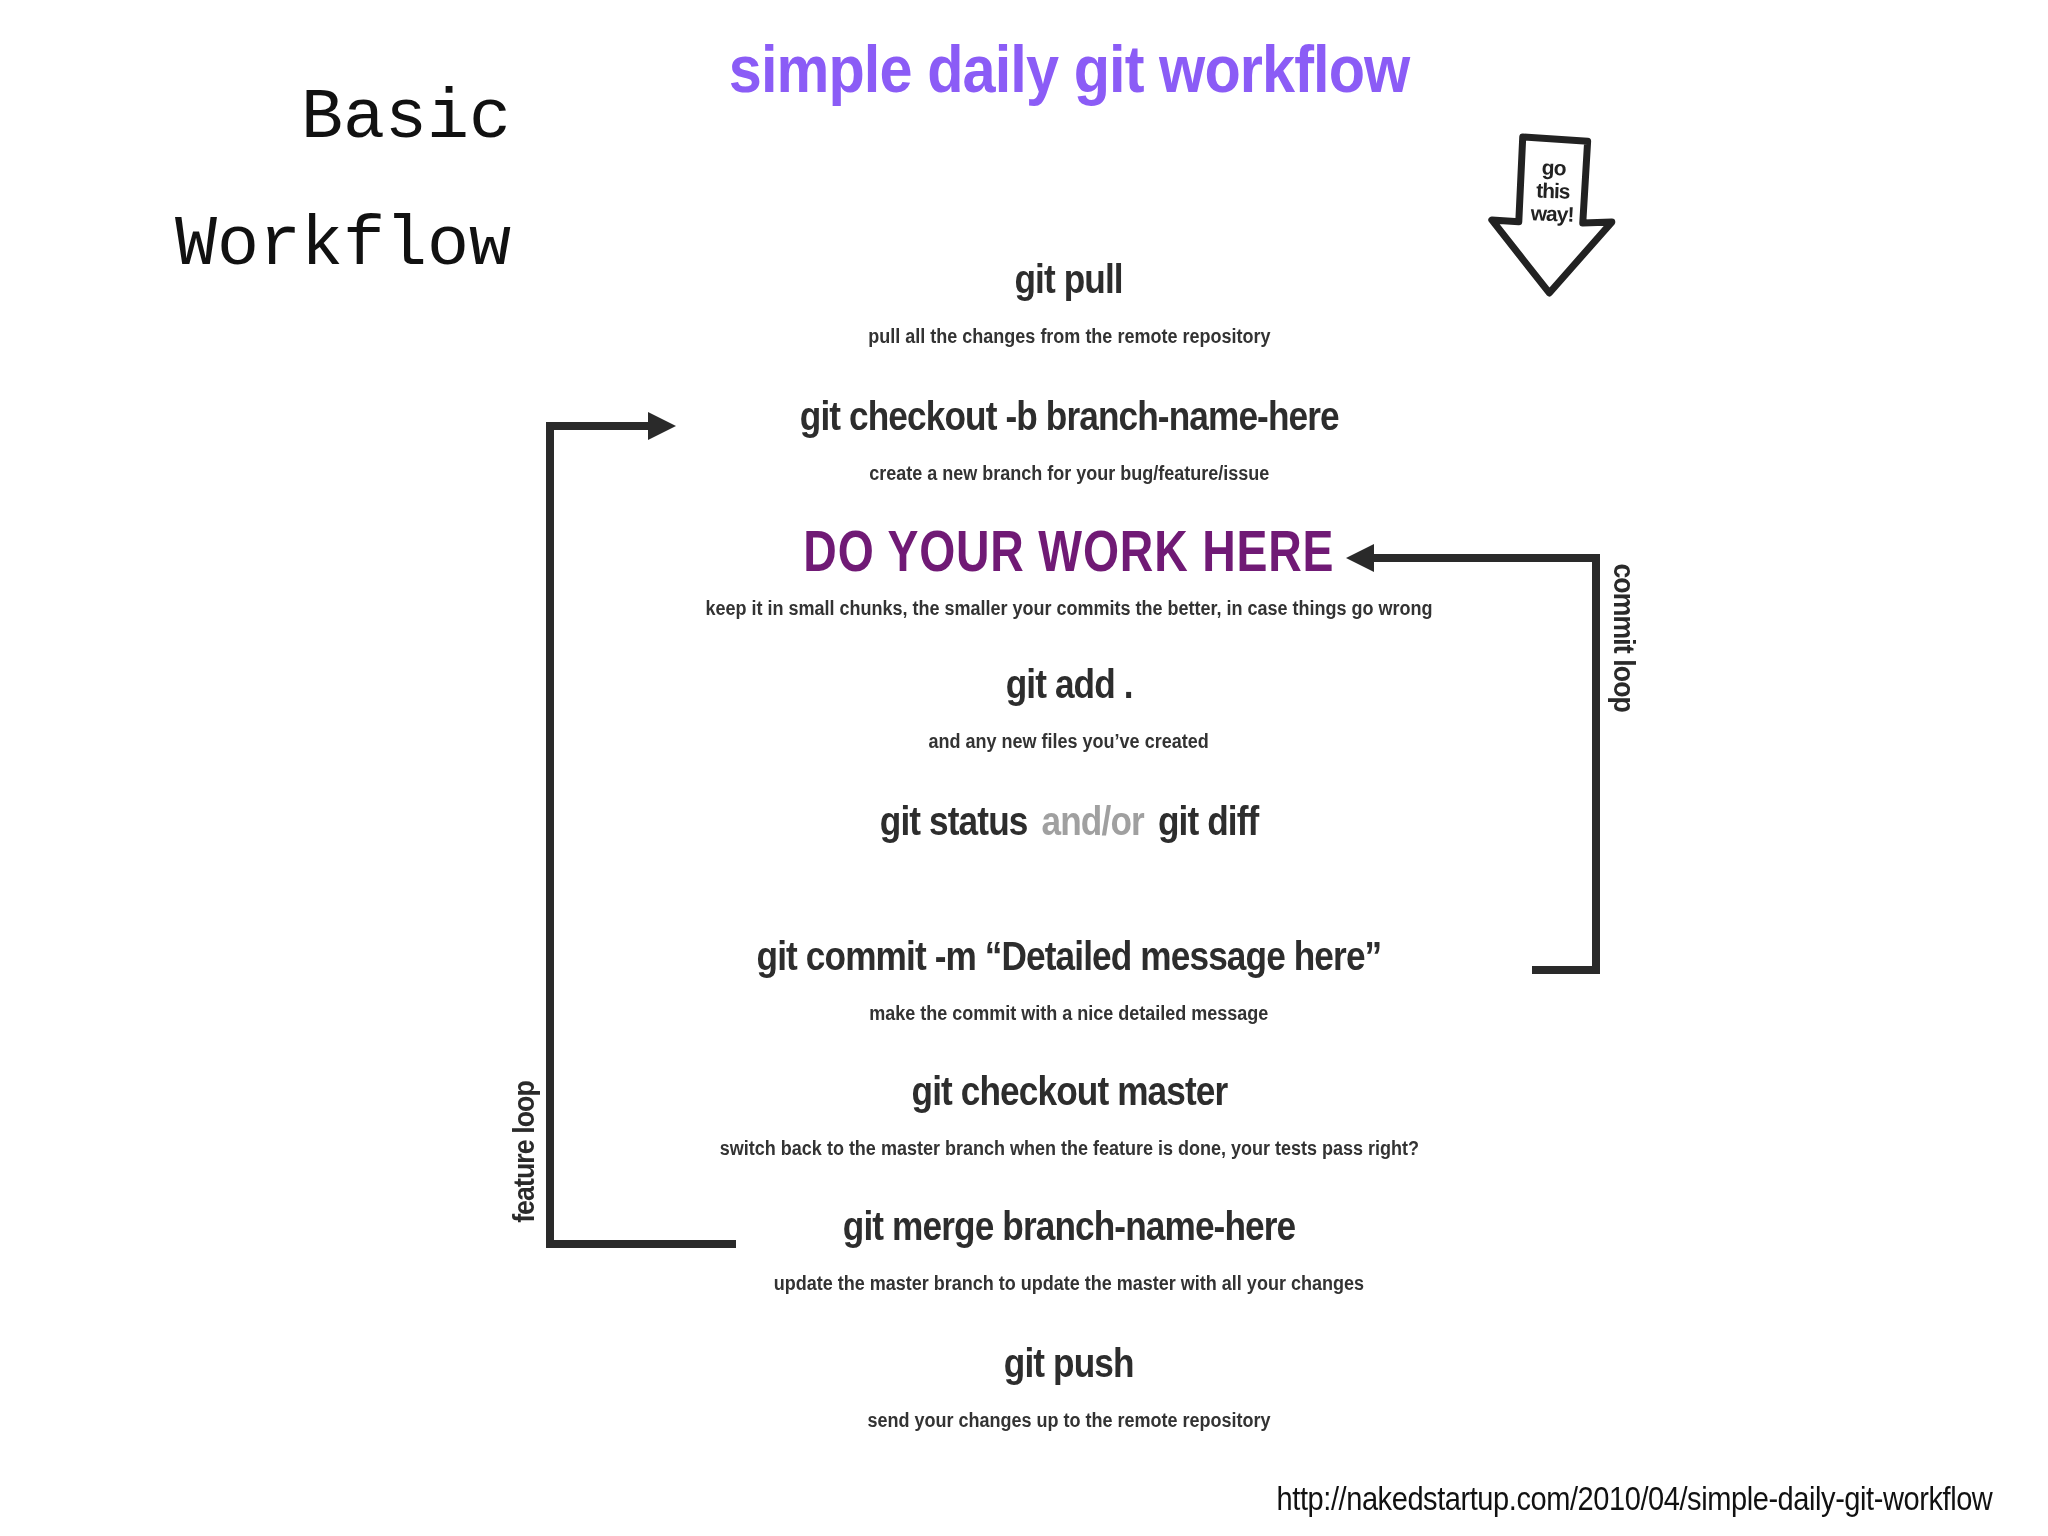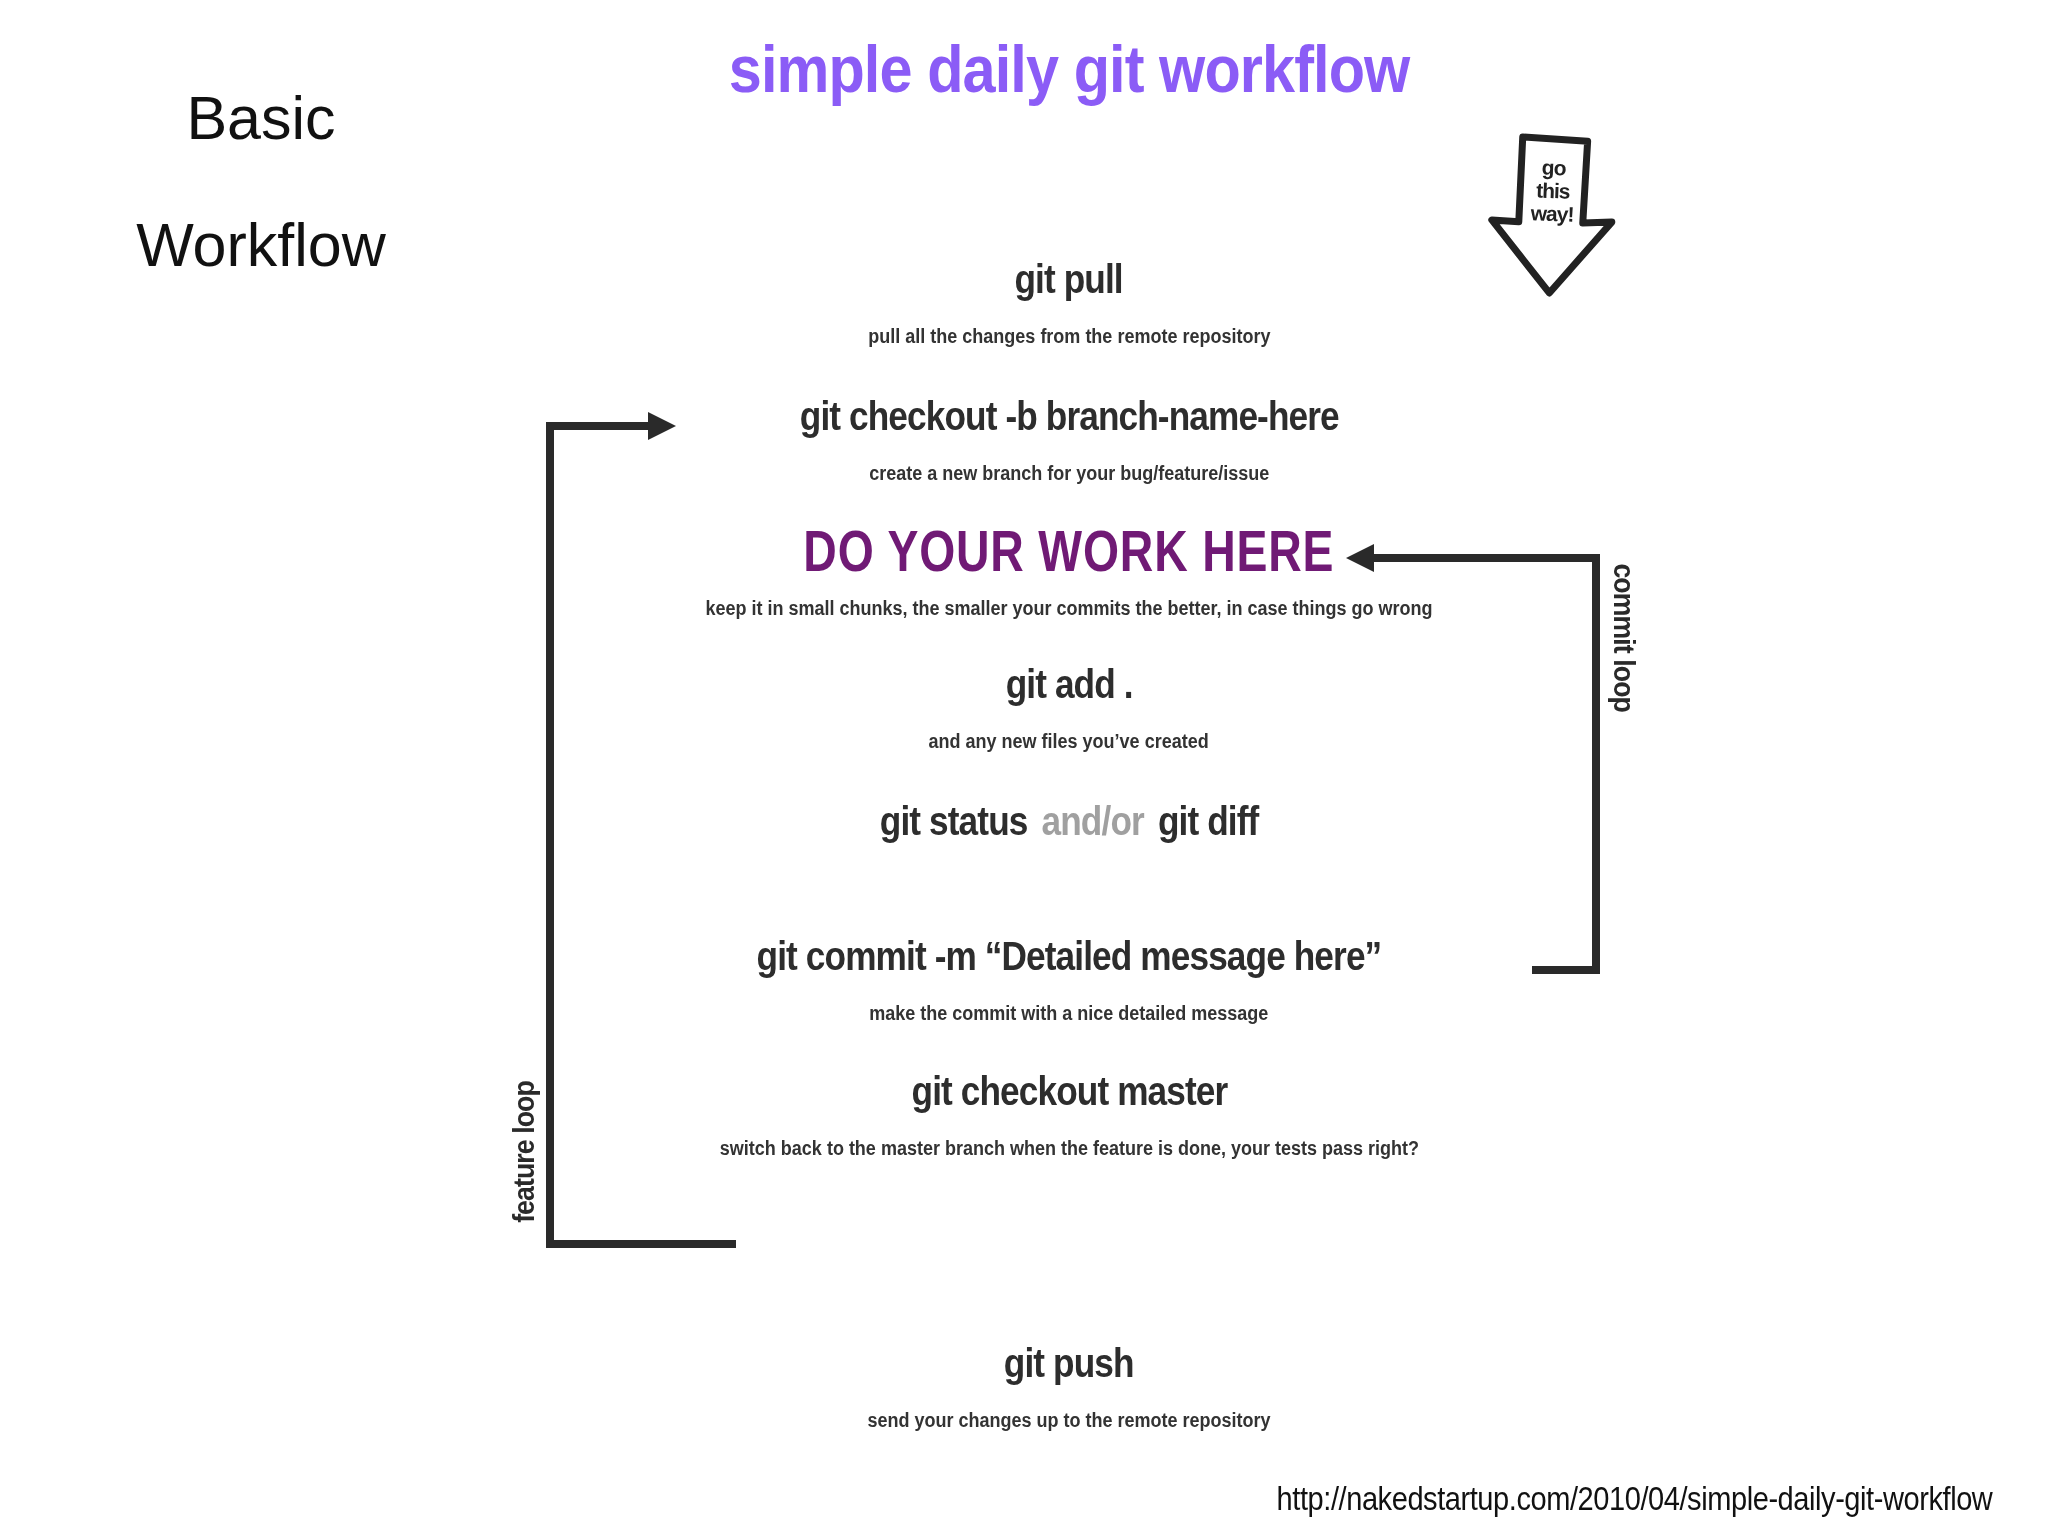--- a/index.html
+++ b/index.html
@@ -1,21 +1,21 @@
 <!DOCTYPE html>
 <html><head>
 <meta charset="utf-8">
 <style>
   html,body{margin:0;padding:0;background:#fff;}
   .slide{position:relative;width:2048px;height:1536px;background:#ffffff;overflow:hidden;
          font-family:"Liberation Sans",sans-serif;color:#2d2d2d;}
 
   
-  .left-title{position:absolute;left:11px;top:55px;width:500px;text-align:center;
-              font-family:Liberation Sans, sans-serif;font-size:61px;line-height:127px;
+  .left-title{position:absolute;left:11px;top:55px;width:500px;text-align:right;
+              font-family:Liberation Mono, monospace;font-size:70px;line-height:127px;
               color:#111;font-weight:normal;}
 
   
   .main-title{position:absolute;left:569px;top:30px;width:1000px;text-align:center;
               font-size:66px;line-height:78px;font-weight:bold;color:#8b5cf6;white-space:nowrap;}
   .main-title>span{display:inline-block;transform:scaleX(0.9);letter-spacing:-1px;}
 
   
   .go-arrow{position:absolute;left:1482px;top:130px;width:140px;height:172px;transform:rotate(2deg);}
   .go-arrow svg{position:absolute;inset:0;}
@@ -103,20 +103,24 @@
   <div class="step" style="top:926px">
     <div class="cmd"><span>git commit -m “Detailed message here”</span></div>
     <div class="desc"><span>make the commit with a nice detailed message</span></div>
   </div>
 
   <div class="step" style="top:1061px">
     <div class="cmd"><span>git checkout master</span></div>
     <div class="desc"><span>switch back to the master branch when the feature is done, your tests pass right?</span></div>
   </div>
 
+  <div class="step" style="top:1196px">
+    <div class="cmd"><span>git merge branch-name-here</span></div>
+    <div class="desc"><span>update the master branch to update the master with all your changes</span></div>
+  </div>
 
   <div class="step" style="top:1333px">
     <div class="cmd"><span>git push</span></div>
     <div class="desc"><span>send your changes up to the remote repository</span></div>
   </div>
 
   <div class="line" style="left:546px;top:422px;width:8px;height:826px"></div>
   <div class="line" style="left:546px;top:422px;width:102px;height:8px"></div>
   <div class="arrowhead arrow-right" style="left:648px;top:412px"></div>
   <div class="line" style="left:546px;top:1240px;width:190px;height:8px"></div>

